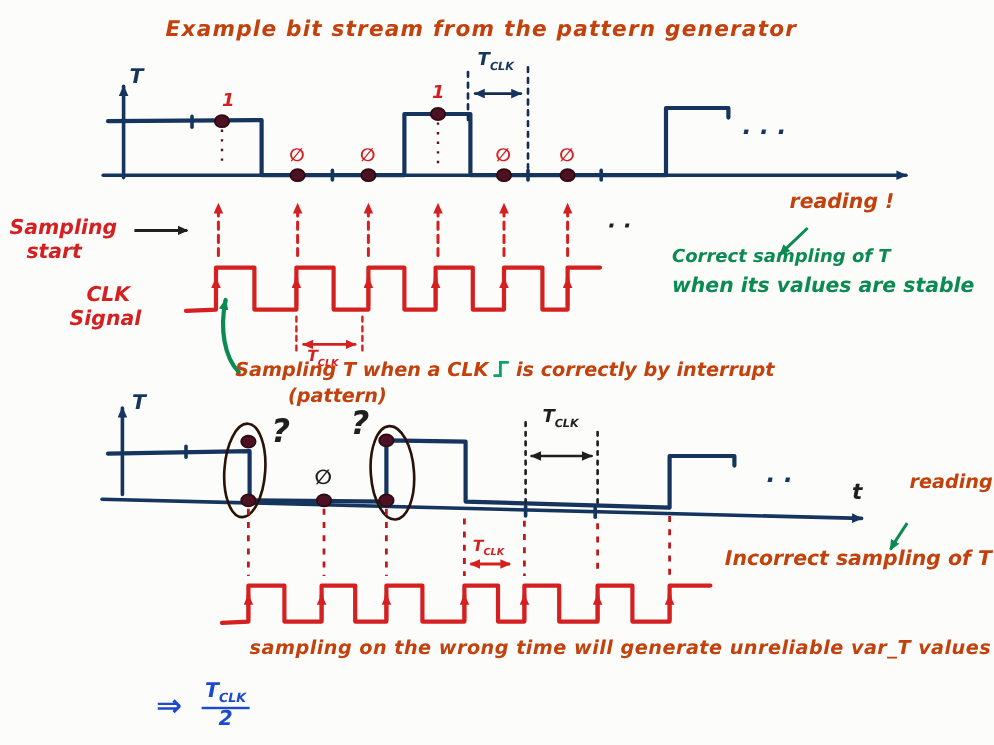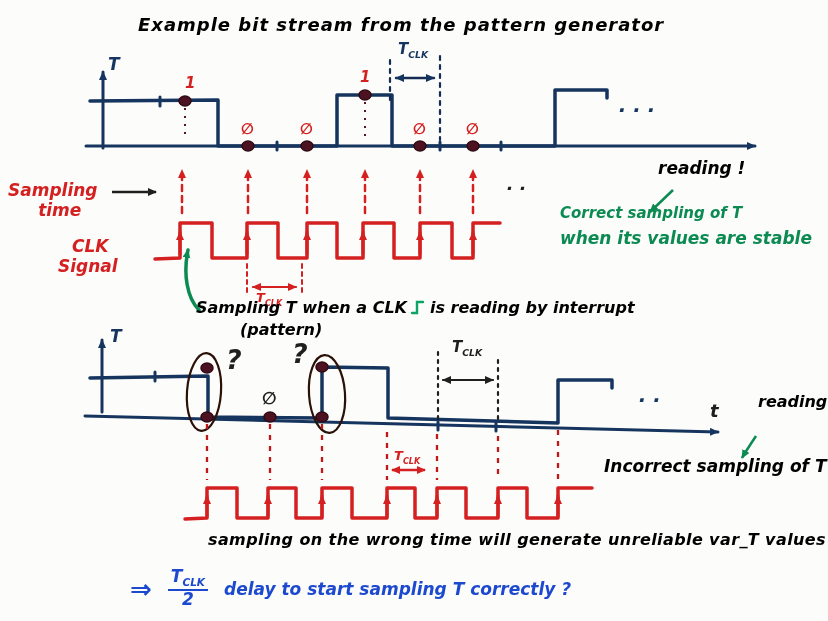--- a/index.html
+++ b/index.html
@@ -1,20 +1,20 @@
 <!DOCTYPE html>
 <html><head>
 <meta charset="utf-8">
 <style>
   html,body{margin:0;padding:0;}
   body{width:828px;height:621px;position:relative;background:#fcfcfb;overflow:hidden;
        font-family:"DejaVu Sans",sans-serif;}
   .hw{position:absolute;font-style:italic;font-weight:600;white-space:nowrap;
       font-family:"DejaVu Sans",sans-serif;}
-  .green{color:#000000;}
+  .green{color:#c2410c;}
   .dkgreen{color:#0b8a52;}
   .red{color:#d42020;}
   .navy{color:#16355e;}
   .black{color:#1f1f1f;}
   .blue{color:#1d49cf;}
   svg.layer{position:absolute;left:0;top:0;}
   sub.clk{font-size:0.62em;font-weight:700;}
   .frac{display:inline-block;text-align:center;vertical-align:middle;line-height:1.05;margin:0 6px;}
   .frac .num{display:block;border-bottom:2.5px solid #1d49cf;padding:0 3px 1px;}
   .frac .den{display:block;}
@@ -176,42 +176,42 @@
 <div class="hw red" style="left:185px;top:74px;font-size:15px;">1</div>
 <div class="hw red" style="left:241px;top:120px;font-size:15px;">∅</div>
 <div class="hw red" style="left:300px;top:120px;font-size:15px;">∅</div>
 <div class="hw red" style="left:360px;top:68px;font-size:15px;">1</div>
 <div class="hw red" style="left:413px;top:120px;font-size:15px;">∅</div>
 <div class="hw red" style="left:466px;top:120px;font-size:15px;">∅</div>
 
 <div class="hw navy" style="left:618px;top:98px;font-size:20px;font-weight:700;">· · ·</div>
 <div class="hw black" style="left:506px;top:178px;font-size:18px;font-weight:700;">· ·</div>
 
-<div class="hw red" style="left:8px;top:180px;font-size:17px;text-align:center;">
+<div class="hw red" style="left:8px;top:180px;font-size:17px;">
   <span>Sampling</span><br>
-  <span style="margin-left:14px;">time</span>
+  <span style="margin-left:14px;">start</span>
 </div>
 
 <div class="hw red" style="left:58px;top:236px;font-size:17px;">
   <span style="margin-left:14px;">CLK</span><br>
   <span>Signal</span>
 </div>
 
 <div class="hw red" style="left:256px;top:290px;font-size:13px;">
   <span>T</span><sub class="clk">CLK</sub>
 </div>
 
 <div class="hw green" style="left:658px;top:158px;font-size:17px;">reading !</div>
 <div class="hw dkgreen" style="left:560px;top:204px;font-size:15px;">Correct sampling of T</div>
 <div class="hw dkgreen" style="left:560px;top:228px;font-size:17px;">when its values are stable</div>
 
 <div class="hw green" style="left:196px;top:298px;font-size:16px;">
   <span>Sampling T when a CLK</span><span class="edgeglyph"><svg width="15" height="17" viewBox="0 0 15 17">
         <path d="M1,14 L6,14 L6,3 L12,3" stroke="#0aa466" stroke-width="2.4" fill="none" stroke-linecap="round"></path>
-      </svg></span><span>is reading by interrupt</span>
+      </svg></span><span>is correctly by interrupt</span>
 </div>
 <div class="hw green" style="left:240px;top:320px;font-size:16px;">(pattern)</div>
 
 <div class="hw navy" style="left:110px;top:326px;font-size:17px;">T</div>
 <div class="hw black" style="left:710px;top:400px;font-size:18px;font-weight:700;">t</div>
 
 <div class="hw black" style="left:226px;top:344px;font-size:27px;">?</div>
 <div class="hw black" style="left:292px;top:338px;font-size:27px;">?</div>
 <div class="hw black" style="left:262px;top:388px;font-size:17px;">∅</div>
 
@@ -229,14 +229,13 @@
 <div class="hw green" style="left:604px;top:456px;font-size:17px;">Incorrect sampling of T</div>
 
 <div class="hw green" style="left:208px;top:530px;font-size:16px;letter-spacing:0.4px;">sampling on the wrong time will generate unreliable var_T values</div>
 
 <div class="hw blue concl" style="left:130px;top:568px;font-size:17px;">
   <span style="font-size:26px;font-style:normal;font-weight:700;">⇒</span>
   <span class="frac">
     <span class="num"><span>T</span><sub class="clk">CLK</sub></span>
     <span class="den">2</span>
   </span>
-  <span>delay to start sampling T correctly ?</span>
 </div>
 
 </body></html>

